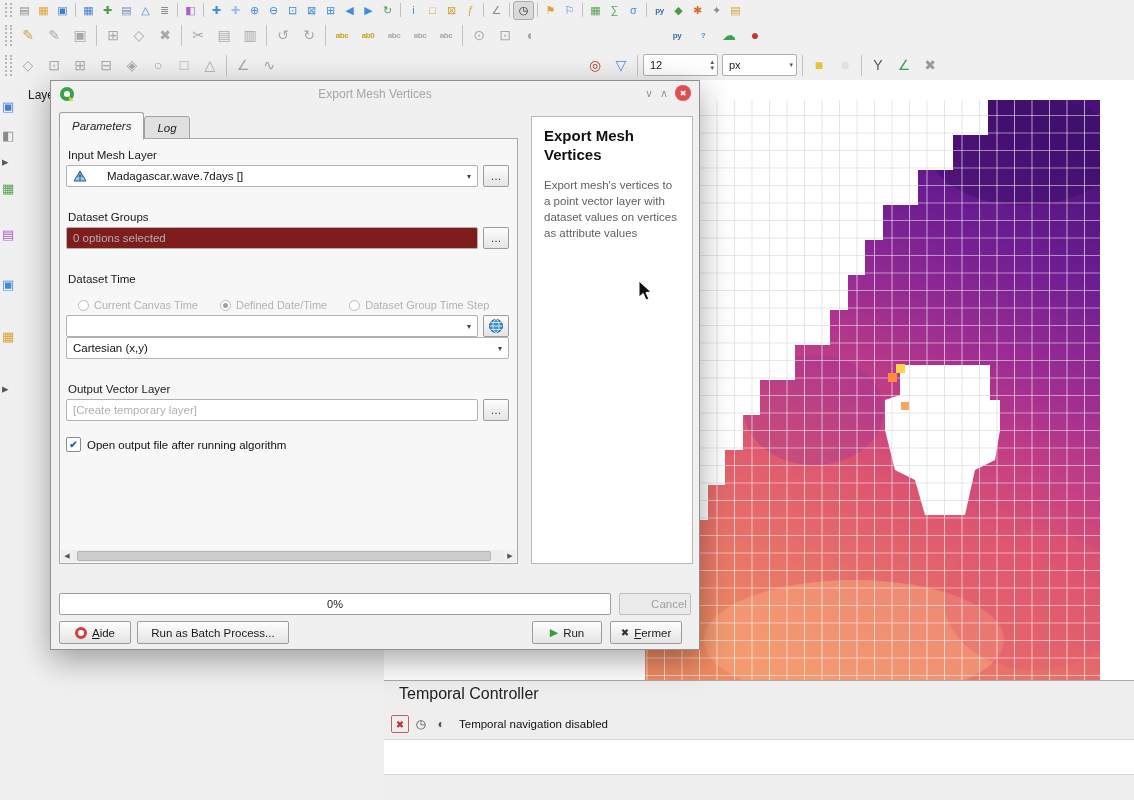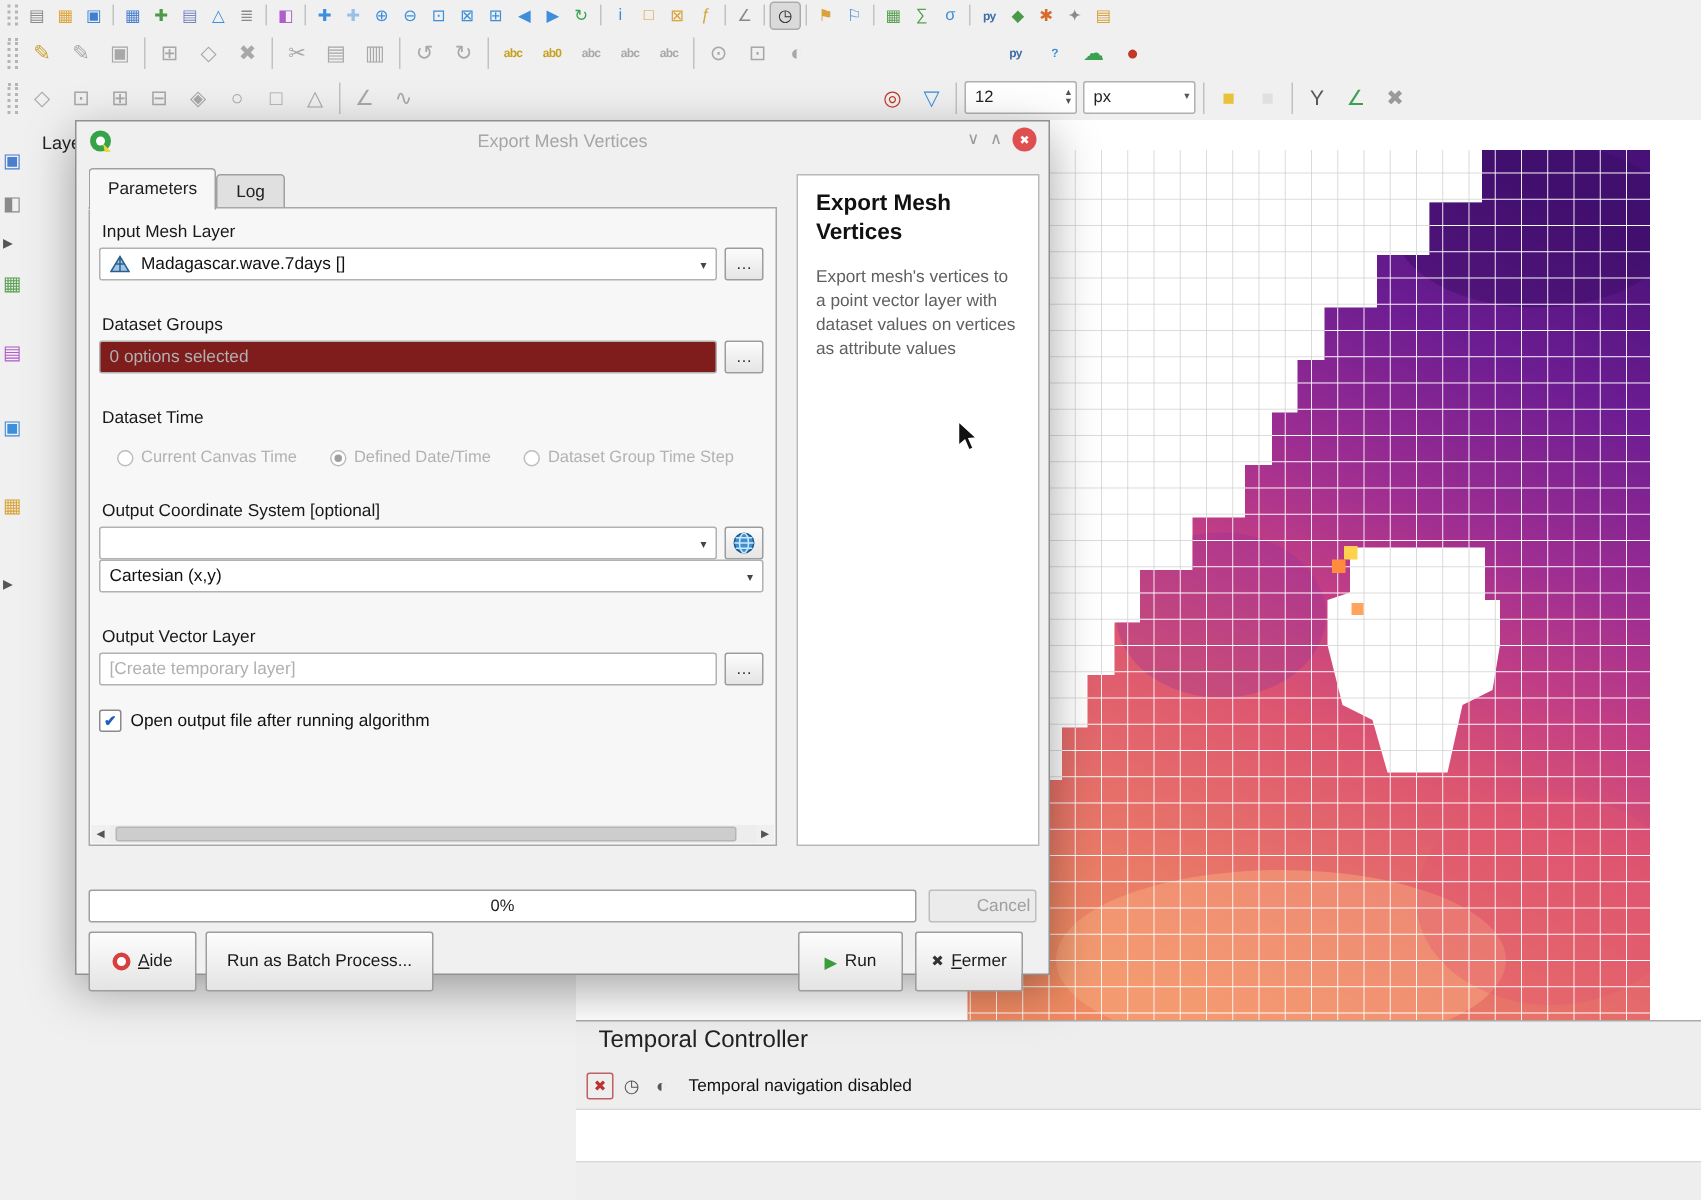--- a/index.html
+++ b/index.html
@@ -45,30 +45,30 @@
     border:1px solid #909090;box-shadow:0 10px 30px rgba(0,0,0,0.35);box-sizing:border-box;}
   .dlg-titlebar{position:absolute;top:0;left:0;right:0;height:26px;}
   .qgis-logo{position:absolute;left:8px;top:5px;width:16px;height:16px;}
   .dlg-title{position:absolute;left:0;right:0;top:6px;text-align:center;font-size:12px;color:#a6a6a6;}
   .dlg-controls{position:absolute;right:8px;top:4px;display:flex;gap:7px;align-items:center;}
   .dlg-chevron{color:#9a9a9a;font-size:11px;line-height:16px;}
   .dlg-close{width:16px;height:16px;border-radius:50%;background:#df4f4f;color:#fff;font-size:8px;
     display:inline-flex;align-items:center;justify-content:center;}
   .tabs{position:absolute;left:8px;top:32px;display:flex;align-items:flex-end;height:26px;}
   .tab{padding:0 12px;font-size:11.5px;display:flex;align-items:center;border:1px solid #a0a0a0;
-    border-top-left-radius:3px;border-top-right-radius:3px;background:#e0e0e0;color:#222;height:21px;position:relative;}
+    border-top-left-radius:3px;border-top-right-radius:3px;background:#e0e0e0;color:#222;height:21px;position:relative;font-style:italic;}
   .tab.active{background:#f7f7f7;height:26px;z-index:3;border-bottom:1px solid #f7f7f7;margin-bottom:-1px;}
   .scroll-area{position:absolute;left:8px;top:57px;width:459px;height:426px;border:1px solid #a8a8a8;
     background:#f7f7f7;box-sizing:border-box;z-index:2;}
   .scroll-inner{padding:8px 8px 0 6px;}
   .fld-label{font-size:11.5px;color:#181818;display:block;margin:24px 2px 4px 2px;}
   .fld-label.first{margin-top:2px;}
   .input-row{display:flex;align-items:center;gap:5px;}
   .combo,.field{flex:1;height:22px;background:#fff;border:1px solid #b2b2b2;border-radius:2px;
-    display:flex;align-items:center;padding:0 6px;font-size:11.5px;color:#111;box-sizing:border-box;gap:7px;}
+    display:flex;align-items:center;padding:0 6px;font-size:11.5px;color:#111;box-sizing:border-box;gap:20px;}
   .combo .arrow{margin-left:auto;font-size:8px;color:#444;}
   .combo.disabled,.field.disabled{background:#7f1d1d;}
   .combo.disabled .combo-text,.placeholder{color:#b0b0b0;}
   .browse-btn,.crs-btn{width:26px;height:22px;border:1px solid #9d9d9d;border-radius:2px;
     background:linear-gradient(#fcfcfc,#e5e5e5);font-size:11px;display:inline-flex;align-items:center;
     justify-content:center;color:#333;padding:0;flex:0 0 auto;font-family:"Liberation Sans",sans-serif;}
   .radio-row{display:flex;gap:22px;margin:14px 0 4px 12px;}
   .radio-opt{display:flex;align-items:center;gap:5px;font-size:11px;color:#b2b2b2;}
   .radio{width:11px;height:11px;border:1px solid #bcbcbc;border-radius:50%;background:#fff;position:relative;flex:0 0 auto;box-sizing:border-box;}
   .radio.checked::after{content:"";position:absolute;left:2px;top:2px;right:2px;bottom:2px;border-radius:50%;background:#9e9e9e;}
@@ -79,21 +79,21 @@
   .hscroll .arr{width:12px;text-align:center;font-size:7px;color:#555;}
   .hscroll .track{flex:1;height:100%;position:relative;background:#ededed;}
   .hscroll .thumb{position:absolute;left:1%;top:1px;bottom:1px;width:96%;background:#cdcdcd;border:1px solid #b5b5b5;border-radius:2px;box-sizing:border-box;}
   .help-panel{position:absolute;left:480px;top:35px;width:162px;height:448px;background:#fff;
     border:1px solid #b8b8b8;padding:10px 12px;box-sizing:border-box;overflow:hidden;}
   .help-title{font-size:15px;font-weight:bold;color:#111;line-height:1.25;margin-bottom:12px;}
   .help-body{font-size:11.5px;color:#5f5f5f;line-height:1.4;}
   .progress-row{position:absolute;left:8px;top:512px;right:8px;height:22px;display:flex;gap:8px;}
   .progress{flex:1;border:1px solid #9f9f9f;border-radius:2px;background:#fff;display:flex;
     align-items:center;justify-content:center;font-size:11px;color:#222;}
-  .btn{height:40px;border:1px solid #9d9d9d;border-radius:2px;background:linear-gradient(#fdfdfd,#e4e4e4);
+  .btn{height:23px;border:1px solid #9d9d9d;border-radius:2px;background:linear-gradient(#fdfdfd,#e4e4e4);
     font-size:11.5px;color:#1a1a1a;display:inline-flex;align-items:center;justify-content:center;
     padding:0 8px;gap:5px;font-family:"Liberation Sans",sans-serif;box-sizing:border-box;}
   .btn.disabled{background:#ebebeb;color:#9f9f9f;border-color:#bdbdbd;padding-left:36px;}
   .cancel-btn{width:72px;height:22px;}
   .btn-row{position:absolute;left:8px;right:8px;top:540px;height:23px;}
   .aide-btn{position:absolute;left:0;width:72px;}
   .batch-btn{position:absolute;left:78px;width:152px;}
   .run-btn{position:absolute;right:89px;width:70px;}
   .fermer-btn{position:absolute;right:9px;width:72px;}
   .lbl{display:block;}
@@ -342,21 +342,20 @@
           <span class="radio-opt">
             <span class="radio checked"></span>
             <span>Defined Date/Time</span>
           </span>
           <span class="radio-opt">
             <span class="radio"></span>
             <span>Dataset Group Time Step</span>
           </span>
         </div>
 
-        <span class="fld-label">Output Coordinate System [optional]</span>
         <div class="input-row">
           <div class="combo">
             <span class="combo-text"></span>
             <span class="arrow">▾</span>
           </div>
           <button class="crs-btn">
             <span style="display:inline-flex;">
               <svg width="16" height="16" viewBox="0 0 16 16">
                 <circle cx="8" cy="8" r="6.5" fill="#3e8fd0" stroke="#1d5a8c"></circle>
                 <ellipse cx="8" cy="8" rx="3" ry="6.5" fill="none" stroke="#cfe7f8" stroke-width="1"></ellipse>

